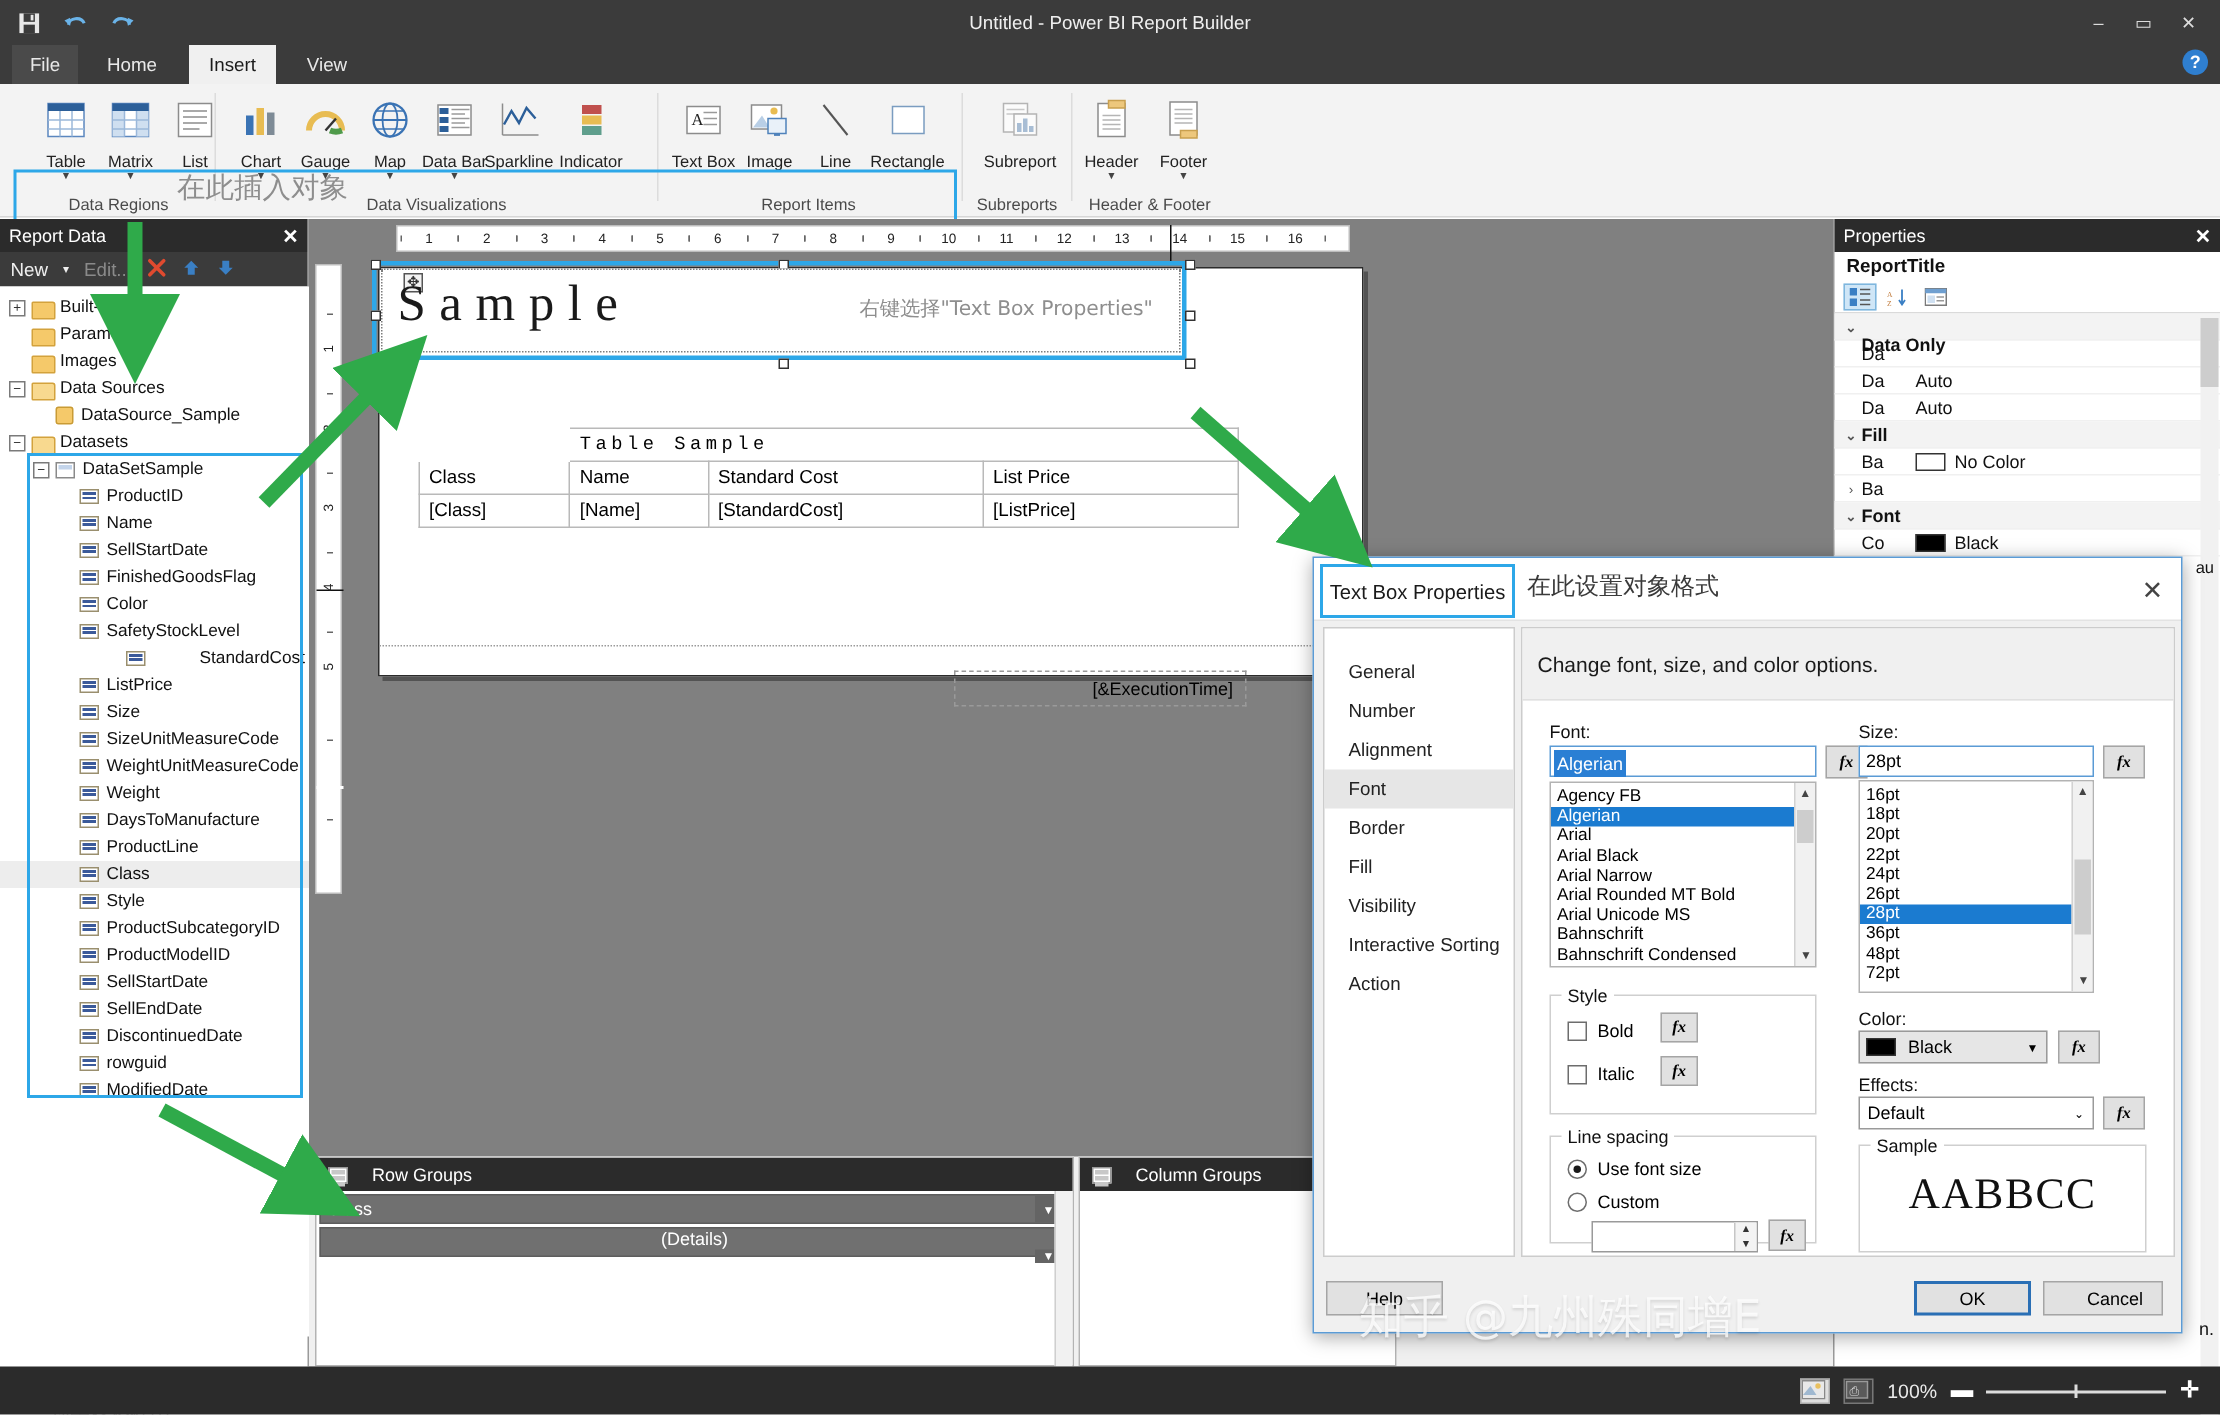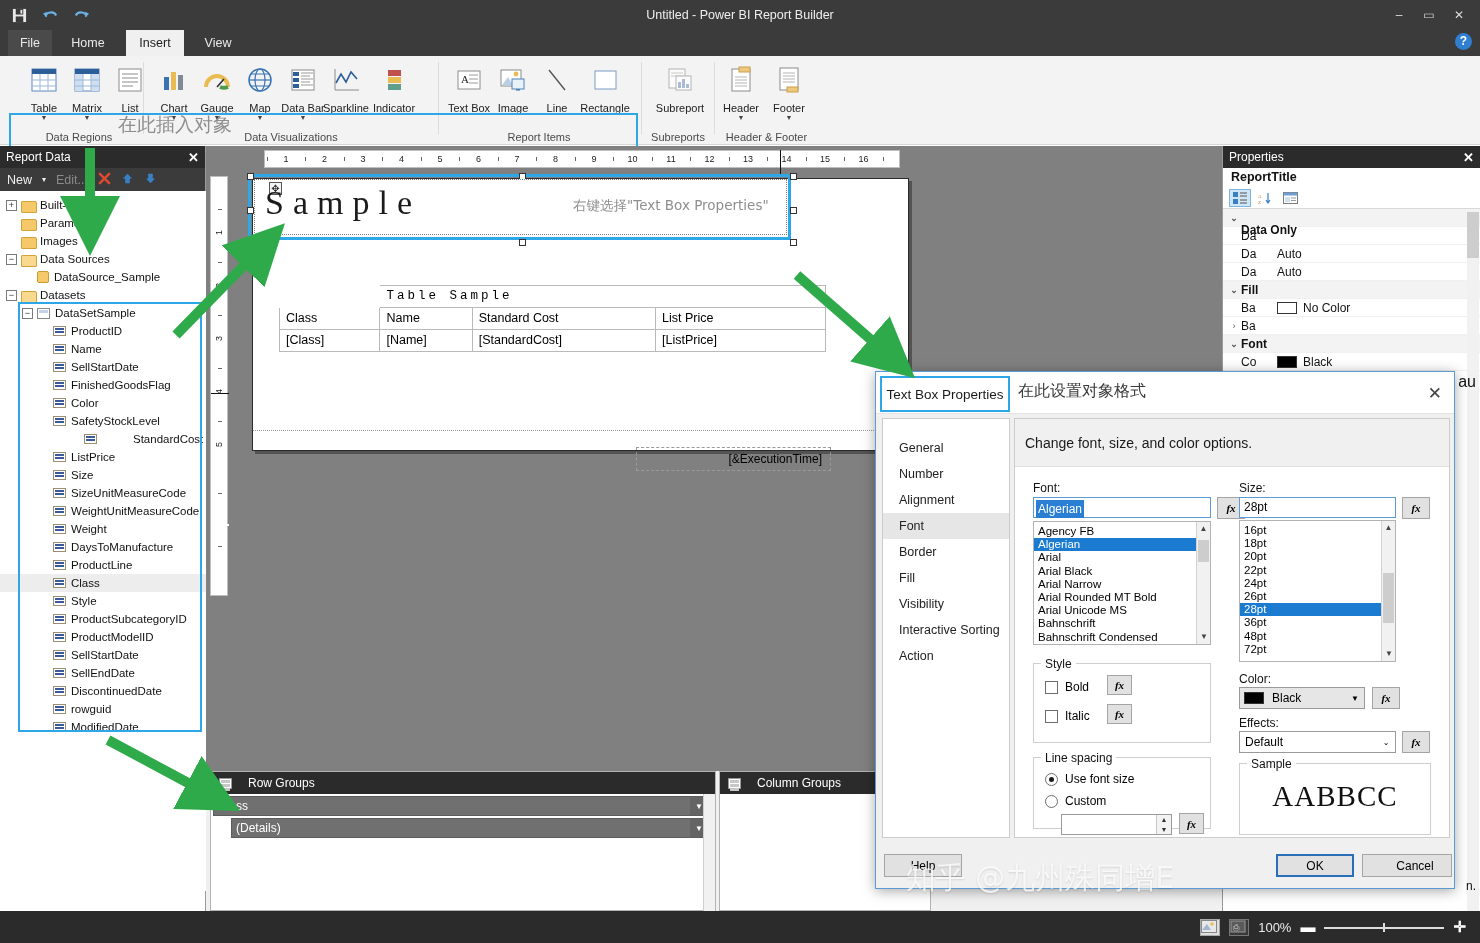--- a/index.html
+++ b/index.html
@@ -844,21 +844,21 @@
           <i></i>
           <i></i>
           <i></i>
         </span>
       <span>Row Groups</span>
     </div>
     <div class="gitem" style="margin-left:2px;">
       <span>Class</span>
       <span class="gcaret">▼</span>
     </div>
-    <div class="gitem" style="margin-left:20px;">
+    <div class="gitem" style="margin-left:2px;flex-direction:column;">
       <span>(Details)</span>
       <span class="gcaret">▼</span>
     </div>
     <div id="gvscroll"></div>
   </div>
   <div class="gpane" style="left:513px;width:212px;">
     <div class="gpane-hdr">
       <span class="gridico">
           <i></i>
           <i></i>
@@ -965,21 +965,21 @@
         <span class="prexp"></span>
         <span class="prname">Co</span>
         <span class="prval">
           <span class="swatch" style="background: rgb(0, 0, 0);"></span>
           <span>Black</span>
         </span>
       </div>
     </div>
   <div id="pr-scroll"></div>
   <div id="pr-thumb"></div>
-  <div style="position:absolute;right:4px;top:227px;font-size:16px;color:#111;">au</div>
+  <div style="position:absolute;right:4px;top:227px;font-size:11px;color:#111;">au</div>
   <div style="position:absolute;right:4px;top:733px;font-size:12px;color:#111;">n.</div>
 </div>
 
 <div id="dialog">
   <div id="dlg-hdr">
     <div id="dlg-tabbox">Text Box Properties</div>
     <div id="dlg-note">在此设置对象格式</div>
     <div id="dlg-x">✕</div>
   </div>
 
@@ -1093,21 +1093,21 @@
 
     <div id="sampleBox" style="left:224px;top:344px;width:192px;height:72px;">
       <div id="sampleGlyph">AABBCC</div>
     </div>
     <div class="gbox-lbl" style="left:232px;top:338px;">Sample</div>
   </div>
 
   <div id="dlg-foot">
     <div class="dlgbtn" style="left:8px;top:10px;width:78px;">Help</div>
     <div class="dlgbtn" id="okbtn" style="left:400px;top:10px;width:78px;">OK</div>
-    <div class="dlgbtn" style="left:486px;top:10px;width:90px;padding-left:16px;">Cancel</div>
+    <div class="dlgbtn" style="left:486px;top:10px;width:80px;padding-left:16px;">Cancel</div>
   </div>
 </div>
 
 <div id="statusbar">
   <div id="zoomarea">
     <div class="viewbtn on">
       <svg width="16" height="13" viewBox="0 0 16 13">
           <rect x="0.5" y="0.5" width="15" height="12" fill="#e8e8e8" stroke="#888"></rect>
           <path d="M1 10 L6 4 L10 10 Z" fill="#9fb8d0"></path>
           <circle cx="11" cy="4" r="1.8" fill="#e8c060"></circle>

